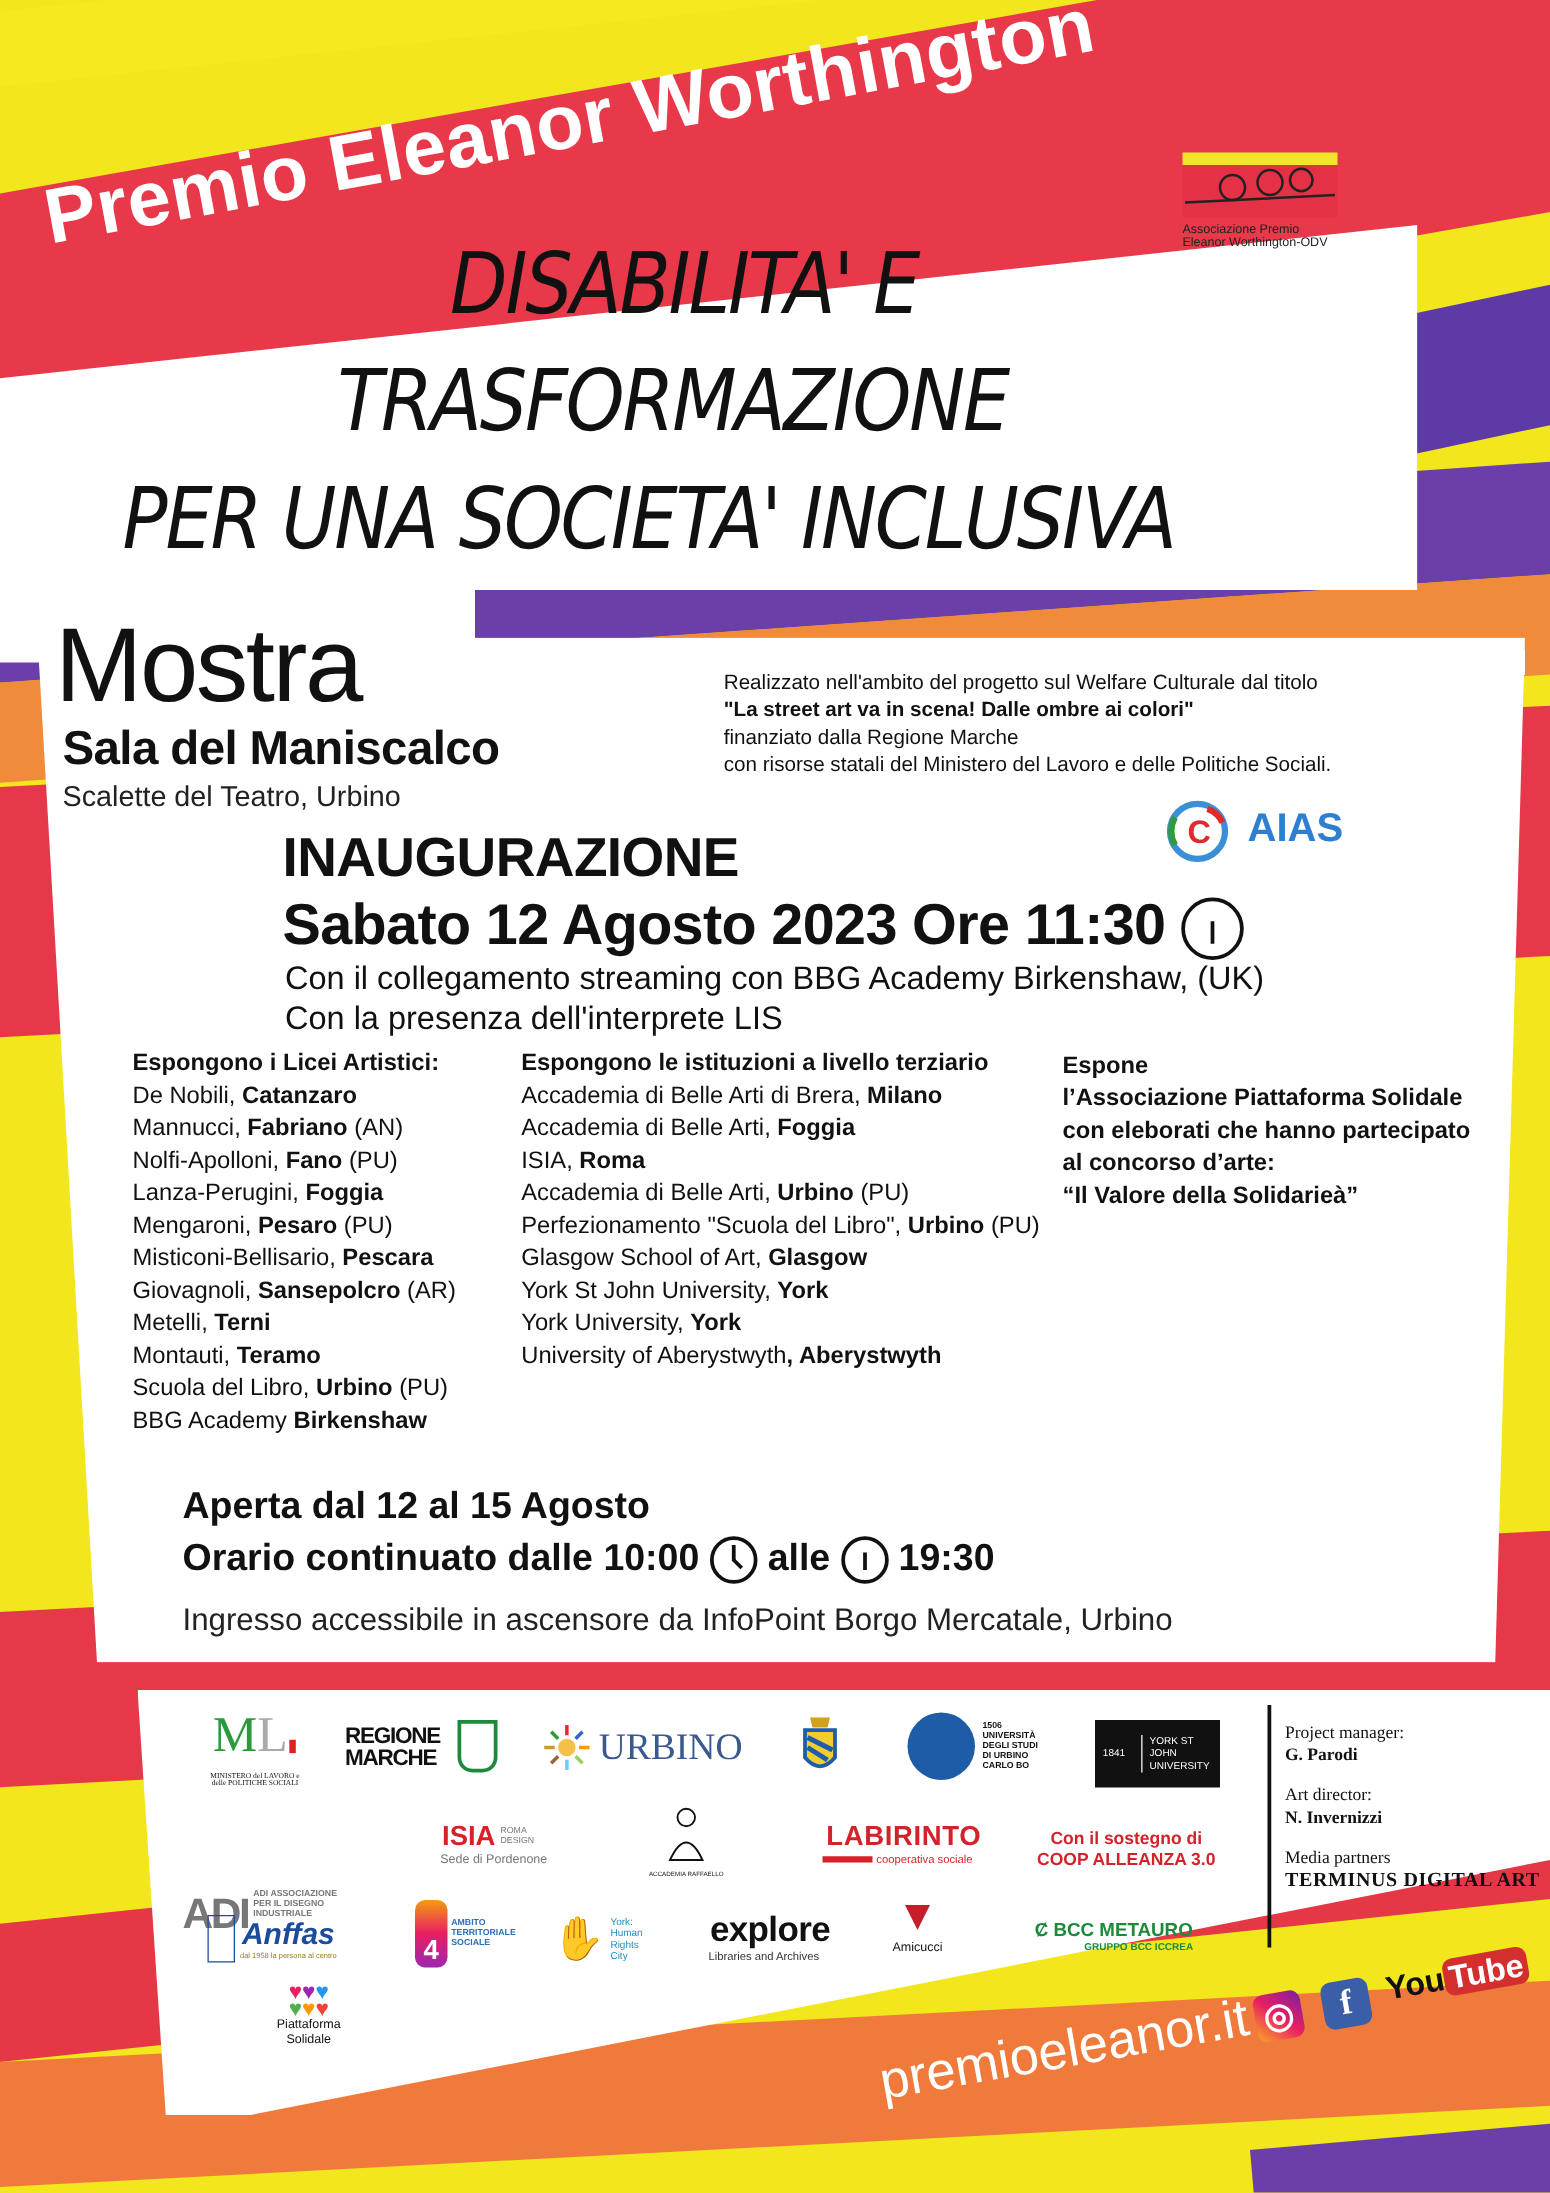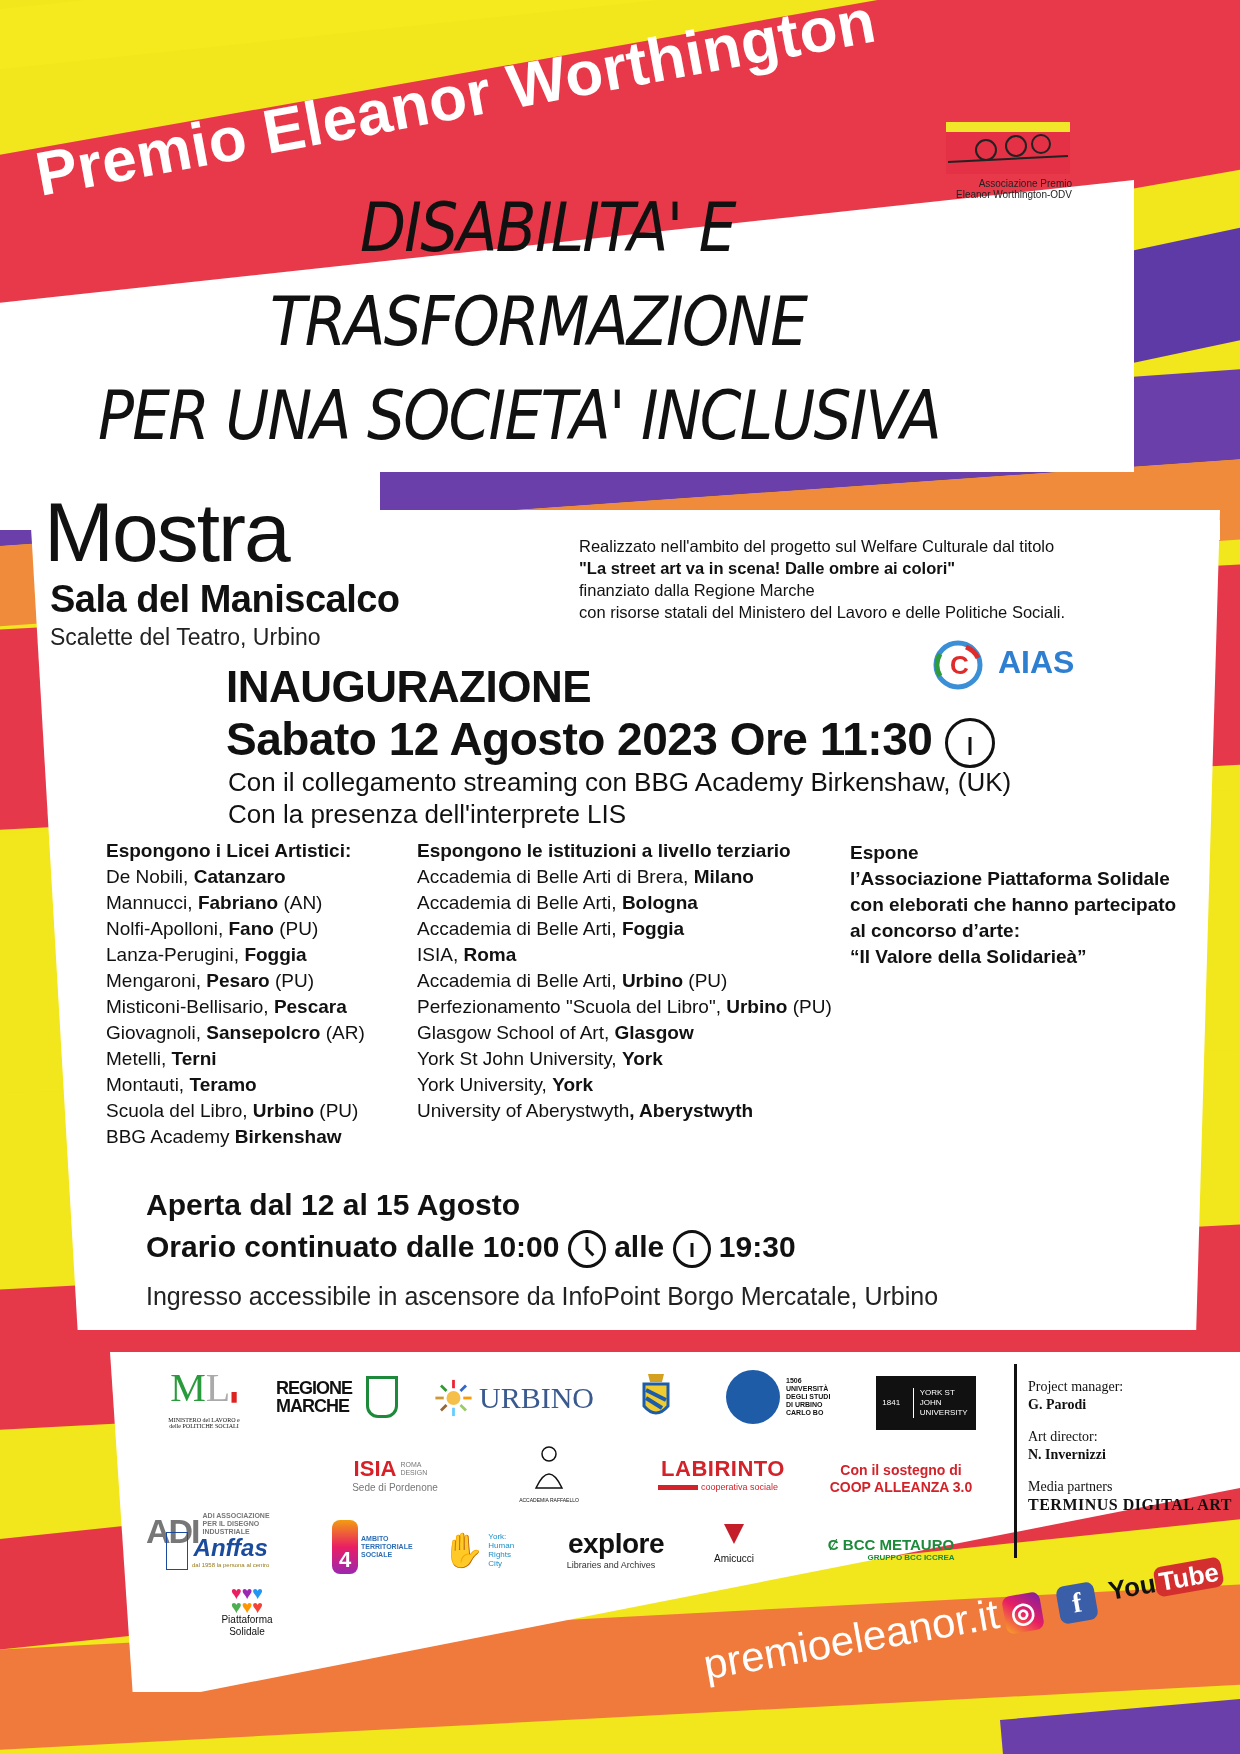--- a/index.html
+++ b/index.html
@@ -5,21 +5,21 @@
   html,body{margin:0;padding:0;}
   body{width:1240px;height:1754px;position:relative;overflow:hidden;font-family:"Liberation Sans",sans-serif;color:#111;background:#f2e61c;}
   .bg{position:absolute;inset:0;overflow:hidden;}
   .band{position:absolute;left:-200px;width:1700px;transform-origin:0 0;}
   .panel{position:absolute;background:#fff;}
   .abs{position:absolute;}
   .title-main{position:absolute;left:30px;top:140px;font-size:62px;font-weight:bold;color:#fff;transform:rotate(-10.5deg);transform-origin:0 0;white-space:nowrap;letter-spacing:0.5px;}
   .headline{position:absolute;font-style:italic;font-weight:300;font-size:68px;color:#111;white-space:nowrap;font-family:"DejaVu Sans",sans-serif;letter-spacing:-2px;transform:scaleX(0.88);transform-origin:0 0;}
   .assoc-logo{position:absolute;left:946px;top:122px;width:126px;}
   .assoc-img{width:124px;height:52px;background:linear-gradient(#f1e62a 0 20%,#e43146 20% 100%);position:relative;}
-  .assoc-cap{font-size:10px;text-align:right;line-height:11px;margin-top:4px;color:#222;}
+  .assoc-cap{font-size:10px;text-align:left;line-height:11px;margin-top:4px;color:#222;}
   .mostra{position:absolute;left:44px;top:490px;font-size:84px;font-weight:normal;letter-spacing:-2px;line-height:1;}
   .sala{position:absolute;left:50px;top:578px;font-size:38px;font-weight:bold;letter-spacing:-0.5px;}
   .scalette{position:absolute;left:50px;top:624px;font-size:23px;color:#222;}
   .credits{position:absolute;left:579px;top:535px;font-size:16.5px;line-height:22px;color:#111;}
   .inaug{position:absolute;left:226px;top:662px;font-size:44px;font-weight:bold;letter-spacing:-0.5px;}
   .date{position:absolute;left:226px;top:712px;font-size:46px;font-weight:bold;letter-spacing:-0.5px;white-space:nowrap;}
   .stream{position:absolute;left:228px;top:766px;font-size:26px;line-height:32px;color:#111;}
   .col{position:absolute;font-size:19px;line-height:26px;}
   .col .hd{font-weight:bold;}
   .col b{font-weight:bold;}
@@ -124,21 +124,20 @@
       <div><span>Montauti, </span><b>Teramo</b><span></span></div>
       <div><span>Scuola del Libro, </span><b>Urbino</b><span> (PU)</span></div>
       <div><span>BBG Academy </span><b>Birkenshaw</b><span></span></div>
     </div>
 </div>
 
 <div class="col" style="left:417px;top:838px;">
   <div class="hd">Espongono le istituzioni a livello terziario</div>
   <div id="terz-items">
       <div><span>Accademia di Belle Arti di Brera, </span><b>Milano</b><span></span></div>
-      <div><span>Accademia di Belle Arti, </span><b>Bologna</b><span></span></div>
       <div><span>Accademia di Belle Arti, </span><b>Foggia</b><span></span></div>
       <div><span>ISIA, </span><b>Roma</b><span></span></div>
       <div><span>Accademia di Belle Arti, </span><b>Urbino</b><span> (PU)</span></div>
       <div><span>Perfezionamento "Scuola del Libro", </span><b>Urbino</b><span> (PU)</span></div>
       <div><span>Glasgow School of Art, </span><b>Glasgow</b><span></span></div>
       <div><span>York St John University, </span><b>York</b><span></span></div>
       <div><span>York University, </span><b>York</b><span></span></div>
       <div><span>University of Aberystwyth</span><b>, Aberystwyth</b><span></span></div>
     </div>
 </div>

